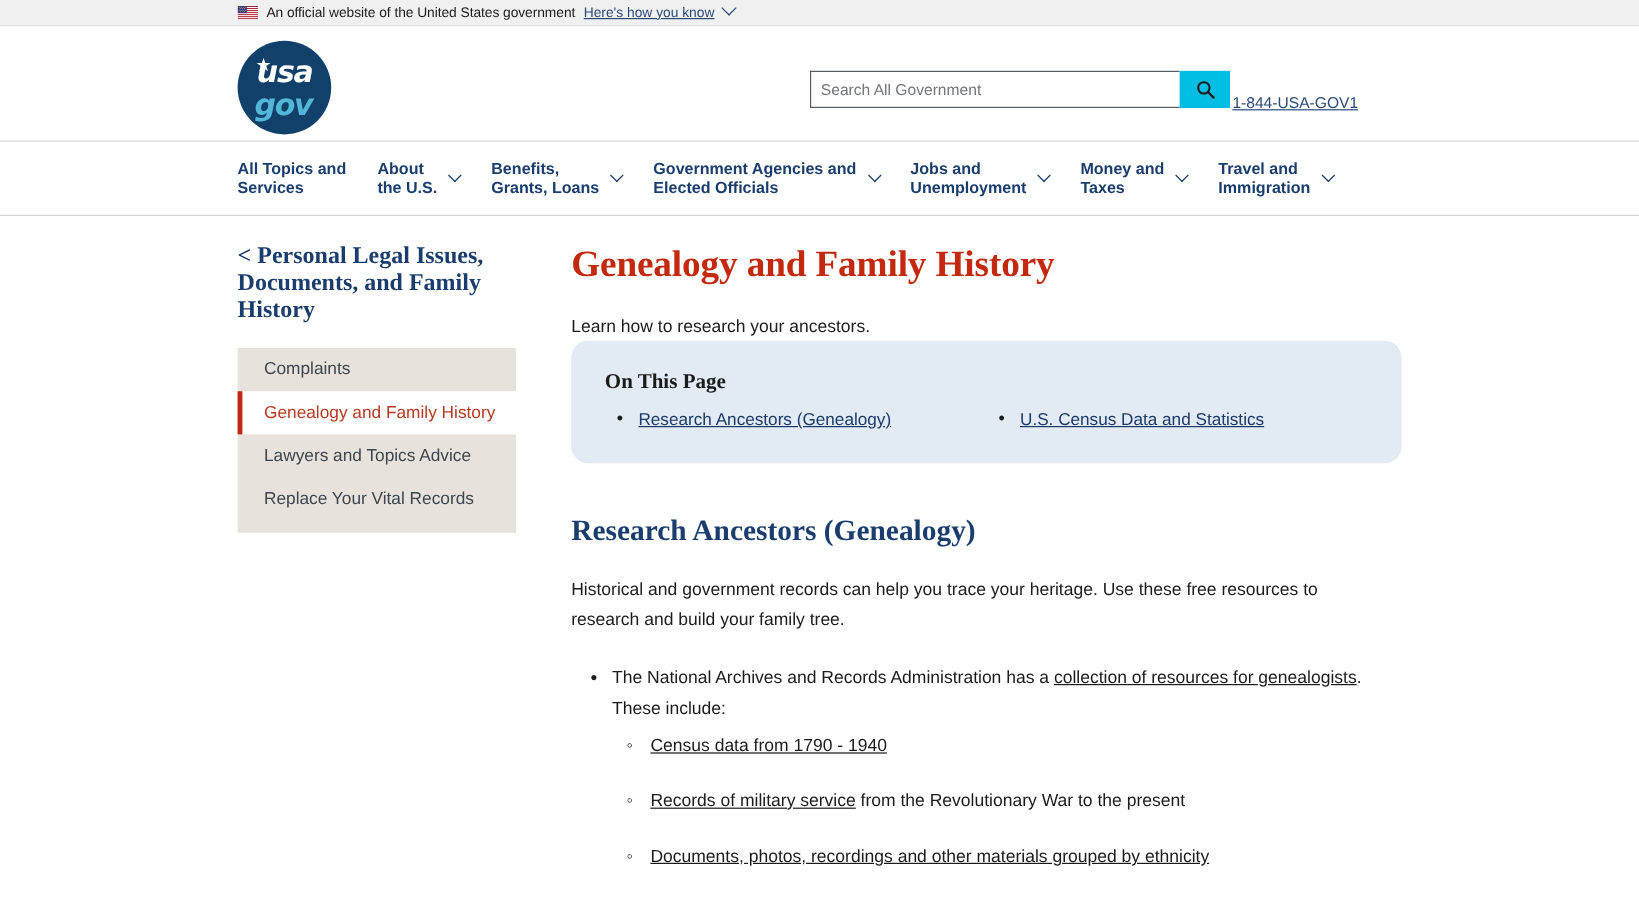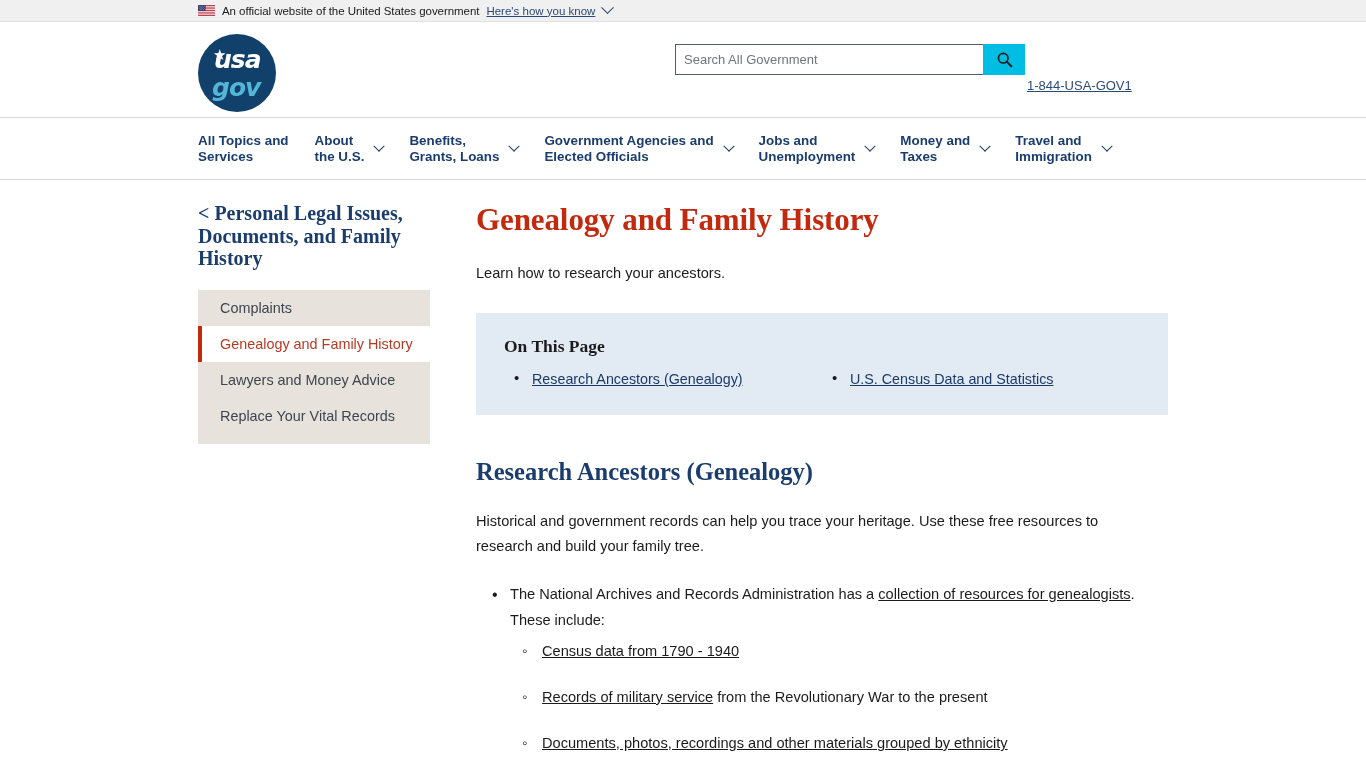--- a/index.html
+++ b/index.html
@@ -99,21 +99,21 @@
     font-style: italic;
     font-weight: bold;
     font-size: 25px;
     letter-spacing: -1px;
     color: #53b6d8;
     line-height: 1;
   }
 
   .search-wrap {
     position: absolute;
-    left: 485px; top: 22px;
+    left: 485px; top: 37px;
     display: flex;
     align-items: center;
   }
   .search-input {
     width: 308px;
     height: 31px;
     border: 1px solid #565c65;
     border-right: none;
     padding: 0 8px;
     font-size: 13px;
@@ -240,23 +240,23 @@
     letter-spacing: -0.1px;
   }
   .intro {
     margin-top: 24px;
     font-size: 14.6px;
     line-height: 22px;
     color: #1b1b1b;
   }
 
   .otp-box {
-    margin-top: 29px;
     background: #e2eaf3;
     padding: 22px 28px 26px 28px;
+    border-radius: 14px;
   }
   .otp-title {
     font-family: "Liberation Serif", serif;
     font-weight: bold;
     font-size: 17.5px;
     line-height: 22px;
     color: #1b1b1b;
   }
   .otp-list {
     margin-top: 12px;
@@ -432,21 +432,21 @@
   <aside class="sidebar">
     <div class="sidebar-title">&lt; Personal Legal Issues, Documents, and Family History</div>
     <ul class="sidebar-list" id="sidebar-list">
         <li>
           <a>Complaints</a>
         </li>
         <li class="active">
           <a>Genealogy and Family History</a>
         </li>
         <li>
-          <a>Lawyers and Money Advice</a>
+          <a>Lawyers and Topics Advice</a>
         </li>
         <li>
           <a>Replace Your Vital Records</a>
         </li>
         <li class="sidebar-spacer"></li>
       </ul>
   </aside>
 
   <main class="content">
     <h1 class="page-title">Genealogy and Family History</h1>

